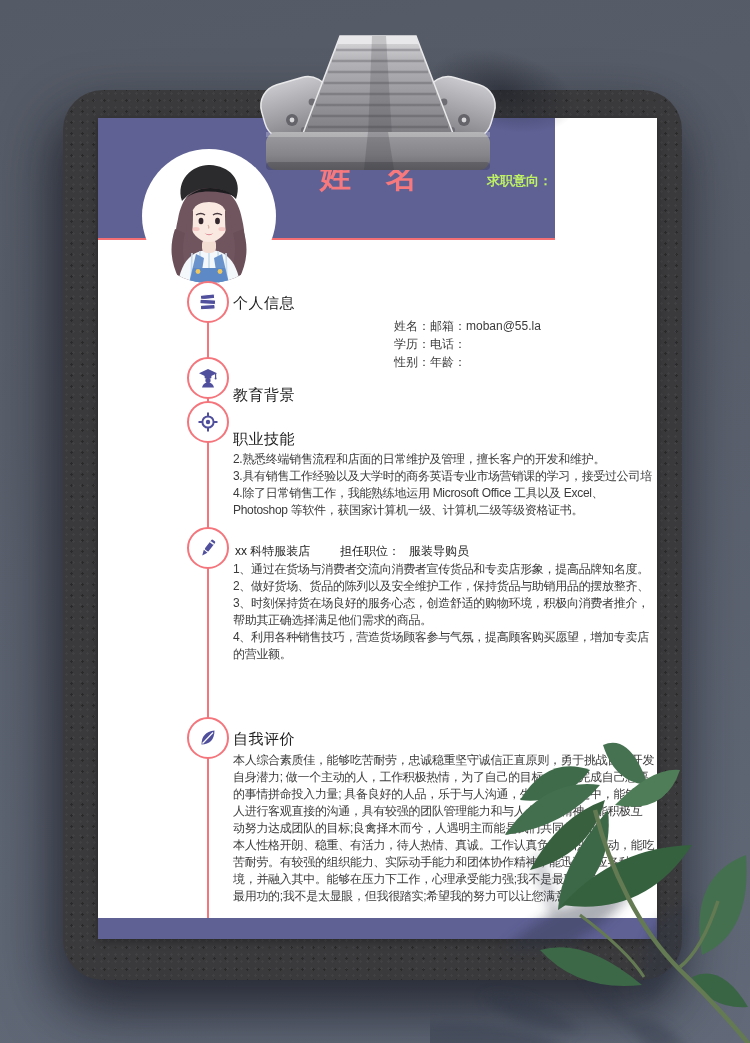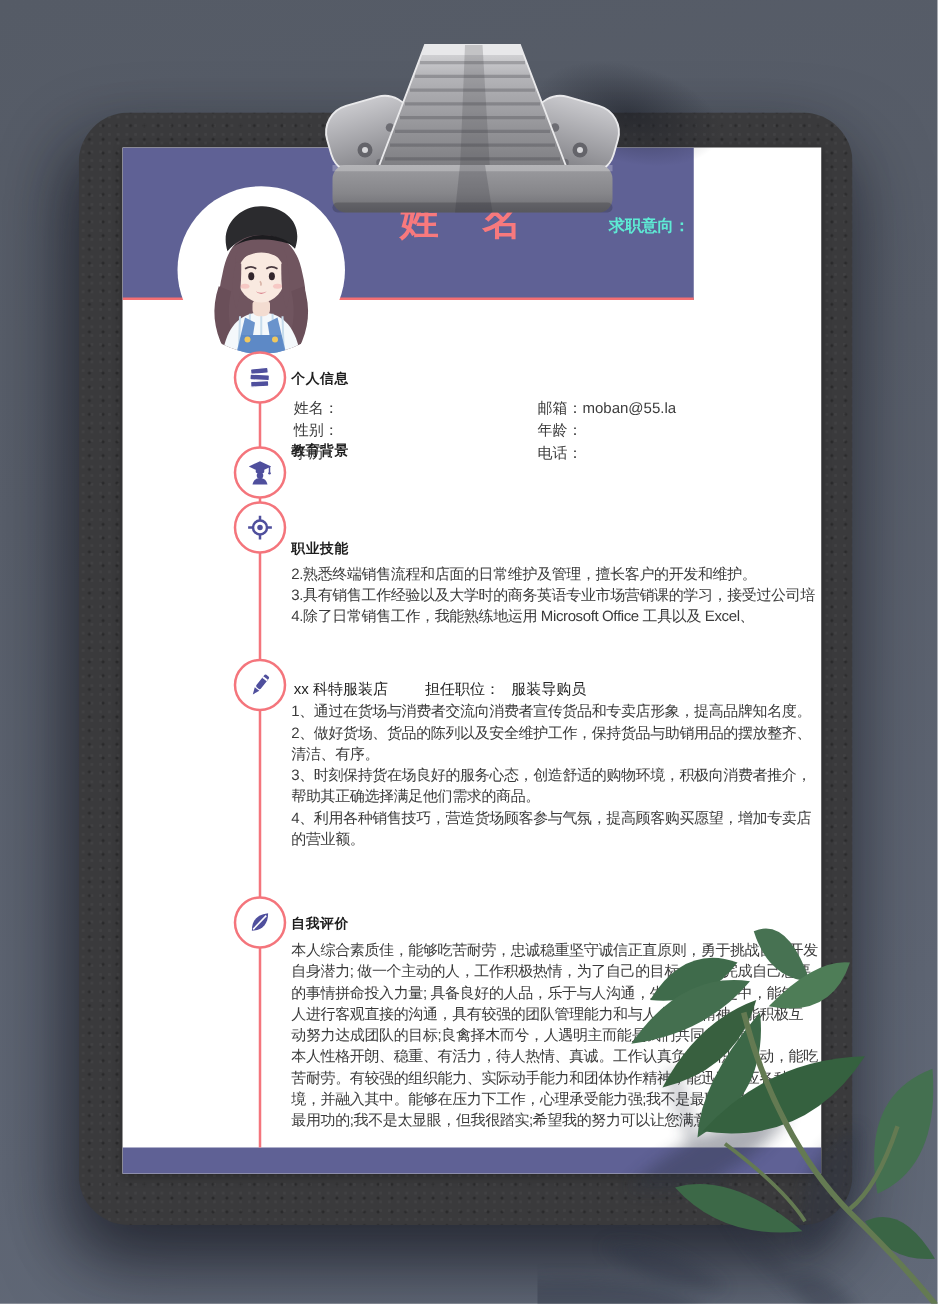--- a/index.html
+++ b/index.html
@@ -27,48 +27,48 @@
     position:absolute;left:0;top:0;width:457px;height:120px;
     background:#5f6195;border-bottom:2px solid #f46f73;
   }
   .doc-title{
     position:absolute;left:222px;top:38px;
     font-size:31px;font-weight:bold;color:#f8797d;
     letter-spacing:35px;white-space:nowrap;
   }
   .doc-intent{
     position:absolute;left:389px;top:54px;
-    font-size:13px;font-weight:bold;color:#5eead4;white-space:nowrap;
+    font-size:13px;font-weight:bold;color:#bef264;white-space:nowrap;
   }
   .paper-footer{
     position:absolute;left:0;top:800px;width:559px;height:21px;background:#5f6195;
   }
   .timeline{
     position:absolute;left:109px;top:160px;width:2px;height:640px;background:#f4757c;
   }
   .avatar{
     position:absolute;left:44px;top:31px;width:134px;height:134px;border-radius:50%;
     background:#ffffff;overflow:hidden;
   }
   .node{
     position:absolute;left:89px;width:38px;height:38px;border-radius:50%;
     background:#ffffff;border:2px solid #f4757c;
     display:flex;align-items:center;justify-content:center;
   }
   .sec{position:absolute;left:135px;width:424px;}
   .sec-h{
-    margin:0;font-size:11px;line-height:18px;font-weight:bold;color:#1e1e1e;
+    margin:0;font-size:15px;line-height:18px;font-weight:normal;color:#1e1e1e;
     letter-spacing:.5px;
   }
   .line{
     font-size:12px;line-height:17px;color:#3b3b3b;white-space:nowrap;
     letter-spacing:-0.3px;
   }
   .prow{height:18px;font-size:12px;color:#3b3b3b;white-space:nowrap;padding-left:2px;}
-  .prow .pl{display:inline-block;width:195px;}
+  .prow .pl{display:inline-block;width:195px;text-align:right;}
   .edu-row,.wk-row{position:relative;height:18px;font-size:12px;color:#3b3b3b;}
   .edu-row span{position:absolute;top:0;white-space:nowrap;}
   .wk-row span{position:absolute;top:0;white-space:nowrap;font-weight:normal;color:#222;}
   .gap6{height:6px;}
   .clip-shadow{
     position:absolute;left:428px;top:52px;width:150px;height:78px;
     background:radial-gradient(closest-side,rgba(22,25,34,.5),rgba(22,25,34,0));
     transform:rotate(14deg);
   }
   .clip{position:absolute;left:256px;top:30px;width:244px;height:142px;}
@@ -173,50 +173,50 @@
     </svg>
   </div>
 
   <section class="sec" style="top:176px">
     <h2 class="sec-h">个人信息</h2>
     <div class="gap6"></div>
     <div class="prow">
       <span class="pl">姓名：</span><span class="pr">邮箱：moban@55.la</span>
     </div>
     <div class="prow">
+      <span class="pl">学历：</span><span class="pr">电话：</span>
+    </div>
+    <div class="prow">
       <span class="pl">性别：</span><span class="pr">年龄：</span>
     </div>
-    <div class="prow">
-      <span class="pl">学历：</span><span class="pr">电话：</span>
-    </div>
-  </section>
-
-  <section class="sec" style="top:234px">
+  </section>
+
+  <section class="sec" style="top:268px">
     <h2 class="sec-h">教育背景</h2>
     <div class="gap6"></div>
   </section>
 
   <section class="sec" style="top:312px">
     <h2 class="sec-h">职业技能</h2>
     <div class="gap6" style="height:3px"></div>
     <div class="line">2.熟悉终端销售流程和店面的日常维护及管理，擅长客户的开发和维护。</div>
     <div class="line">3.具有销售工作经验以及大学时的商务英语专业市场营销课的学习，接受过公司培</div>
     <div class="line">4.除了日常销售工作，我能熟练地运用 Microsoft Office 工具以及 Excel、</div>
+    <div class="line">Photoshop 等软件，获国家计算机一级、计算机二级等级资格证书。</div>
   </section>
 
   <section class="sec" style="top:422px">
     <div class="gap6" style="height:3px"></div>
     <div class="wk-row">
       <span style="left:2px">xx 科特服装店</span>
       <span style="left:107px">担任职位：</span>
       <span style="left:176px">服装导购员</span>
     </div>
     <div class="line">1、通过在货场与消费者交流向消费者宣传货品和专卖店形象，提高品牌知名度。</div>
     <div class="line">2、做好货场、货品的陈列以及安全维护工作，保持货品与助销用品的摆放整齐、</div>
-    <div class="line">清洁、有序。</div>
     <div class="line">3、时刻保持货在场良好的服务心态，创造舒适的购物环境，积极向消费者推介，</div>
     <div class="line">帮助其正确选择满足他们需求的商品。</div>
     <div class="line">4、利用各种销售技巧，营造货场顾客参与气氛，提高顾客购买愿望，增加专卖店</div>
     <div class="line">的营业额。</div>
   </section>
 
   <section class="sec" style="top:612px">
     <h2 class="sec-h">自我评价</h2>
     <div class="gap6" style="height:4px"></div>
     <div class="line">本人综合素质佳，能够吃苦耐劳，忠诚稳重坚守诚信正直原则，勇于挑战自我开发</div>

